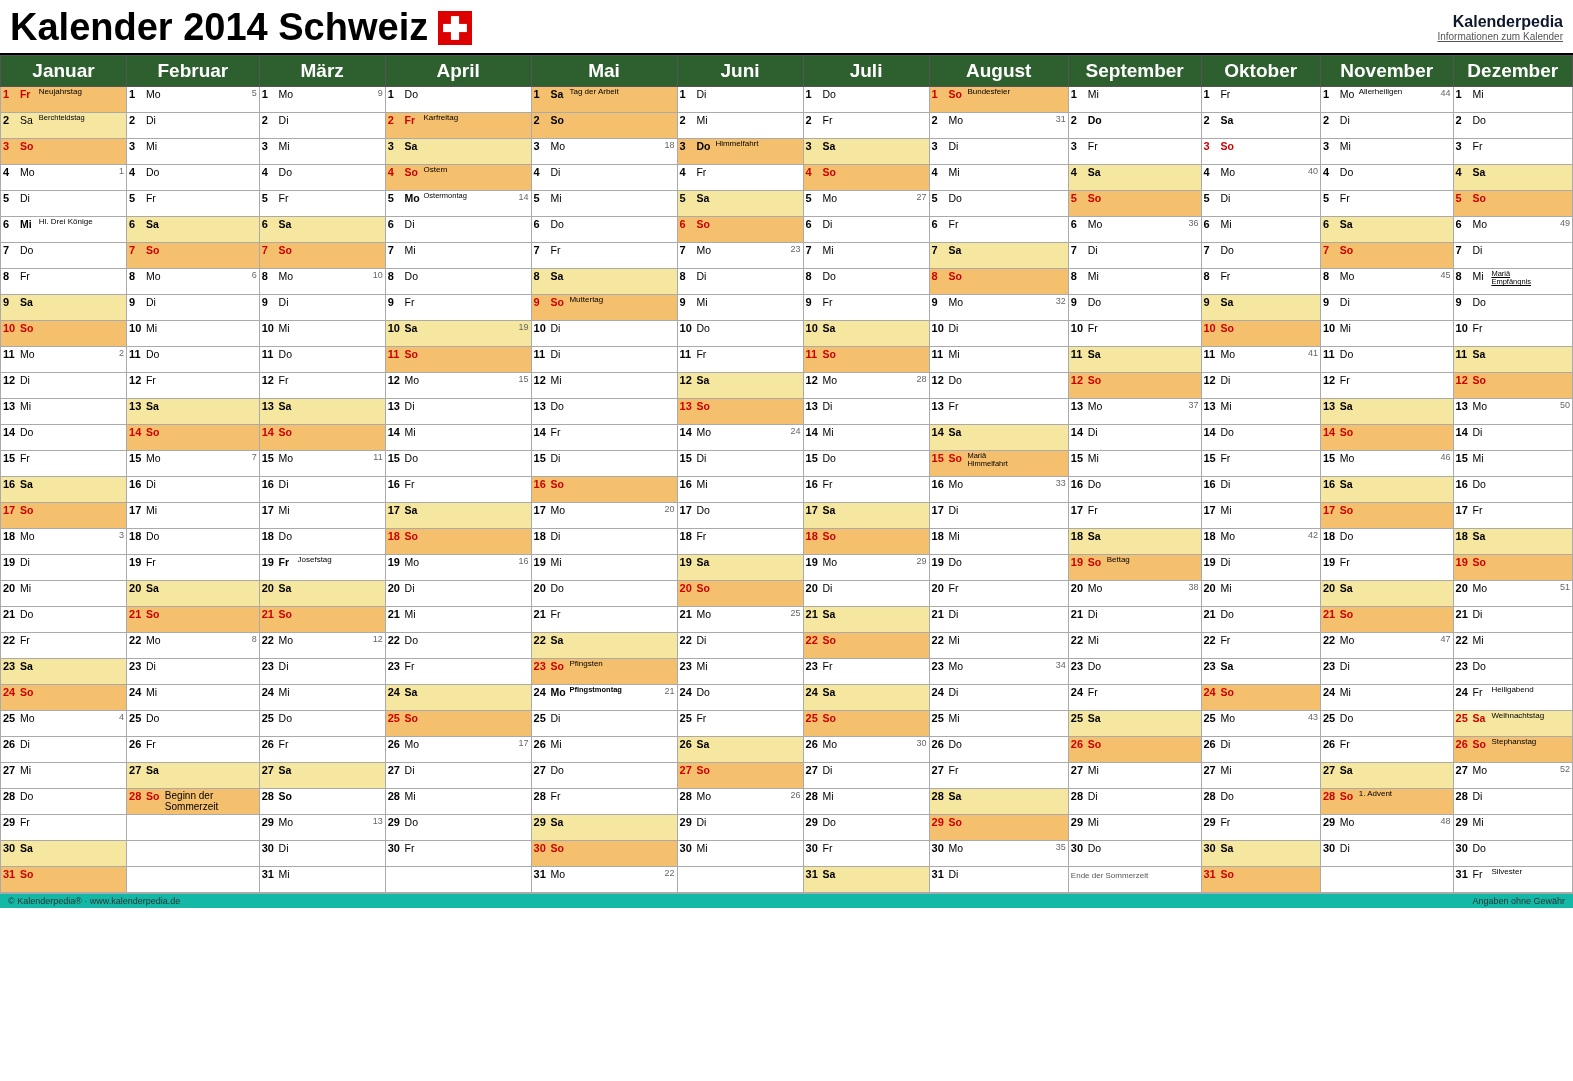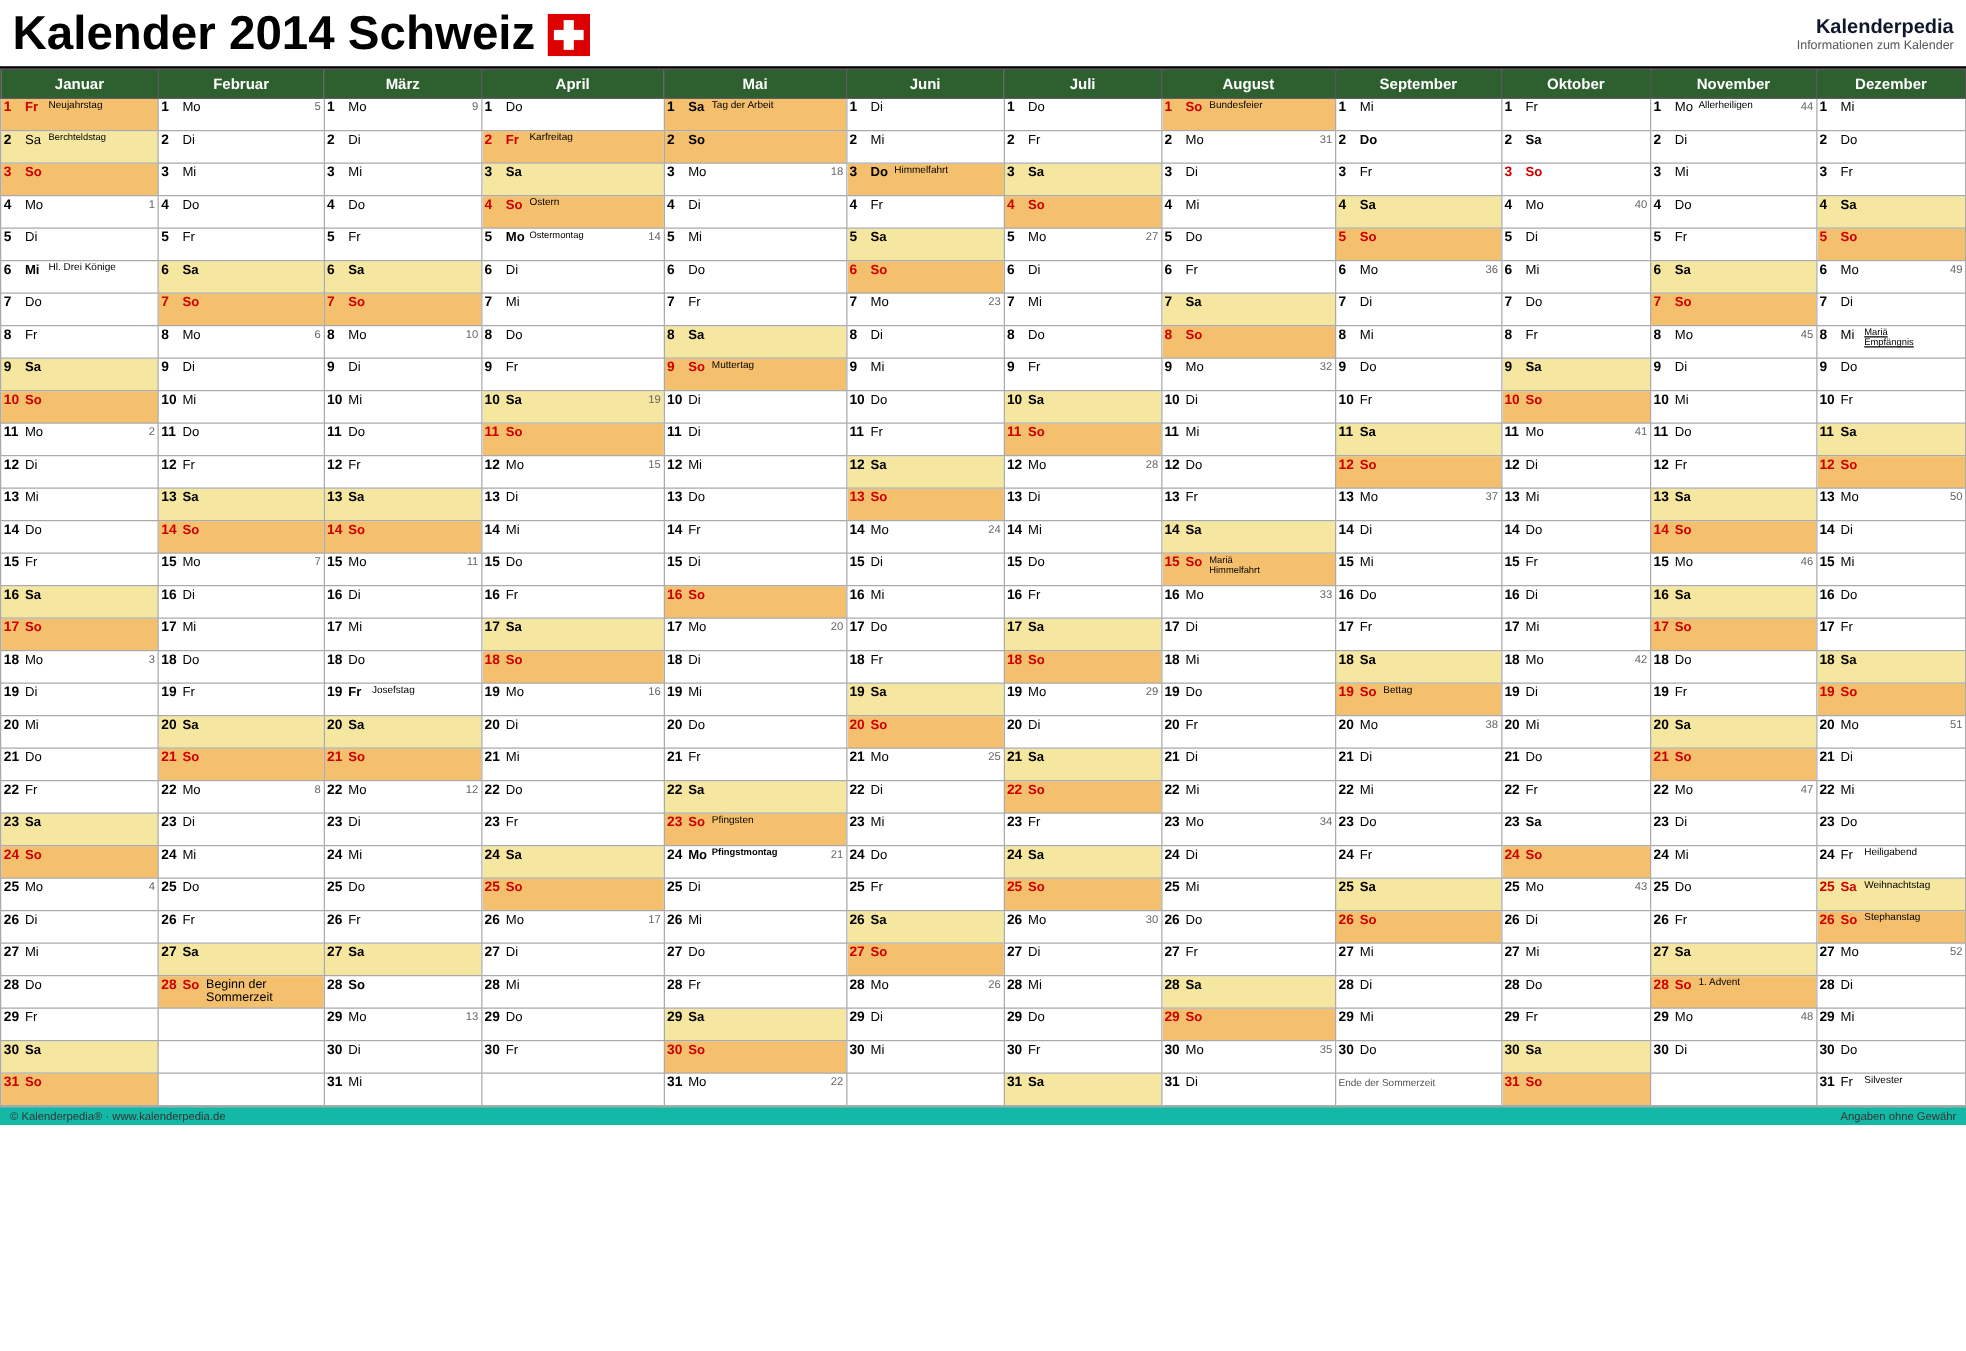--- a/index.html
+++ b/index.html
@@ -33,37 +33,38 @@
     #kalender-pedia-logo {
       text-align: right;
       font-size: 12px;
       color: #c00;
       font-weight: bold;
     }
     #kalender-pedia-logo .sub {
       font-size: 10px;
       color: #555;
       font-weight: normal;
+      text-decoration: underline;
     }
     #calendar-table-wrapper {
       width: 100%;
       overflow-x: auto;
     }
     table.cal {
       width: 100%;
       border-collapse: collapse;
       font-size: 10.5px;
       table-layout: fixed;
     }
     table.cal th {
       background: #2e5f2e;
       color: #fff;
       text-align: center;
       font-weight: bold;
-      font-size: 12px;
+      font-size: 19px;
       padding: 4px 4px;
       border: 1px solid #555;
     }
     table.cal td {
       border: 1px solid #aaa;
       padding: 1px 2px;
       vertical-align: top;
       height: 26px;
       white-space: nowrap;
       overflow: hidden;

